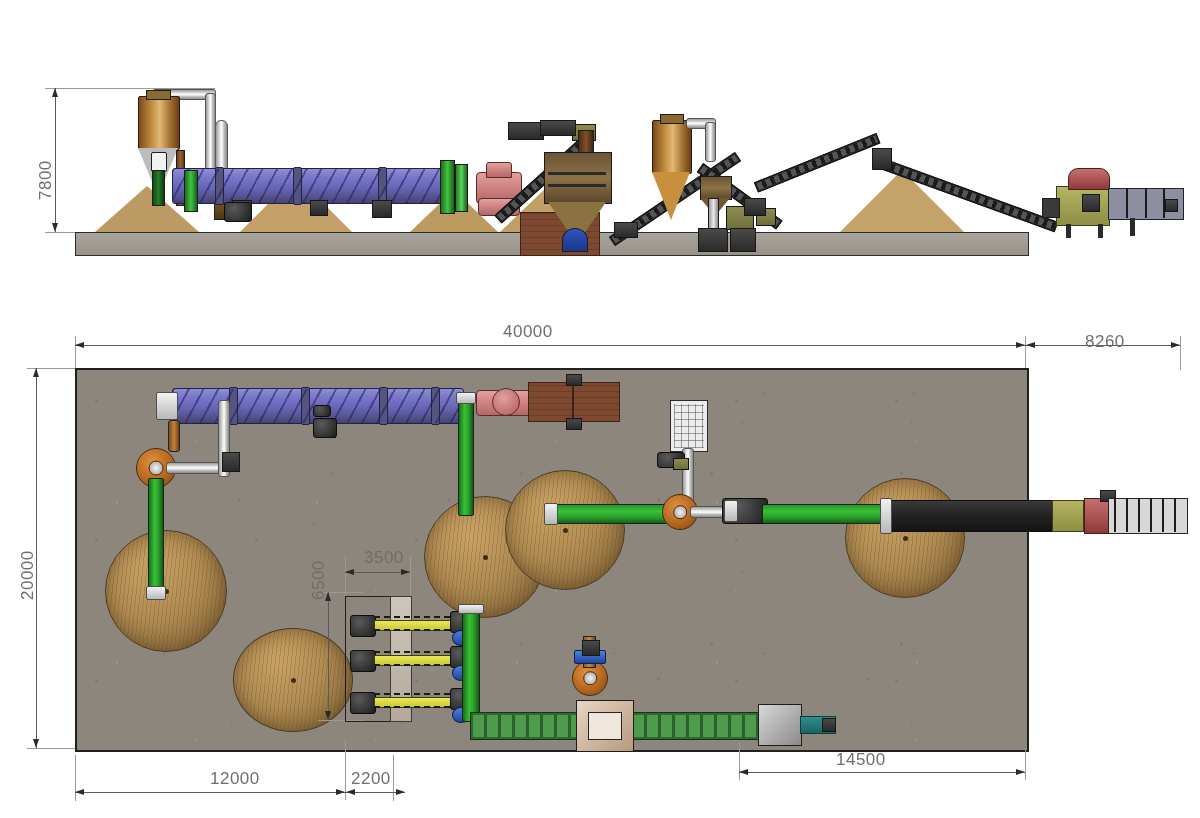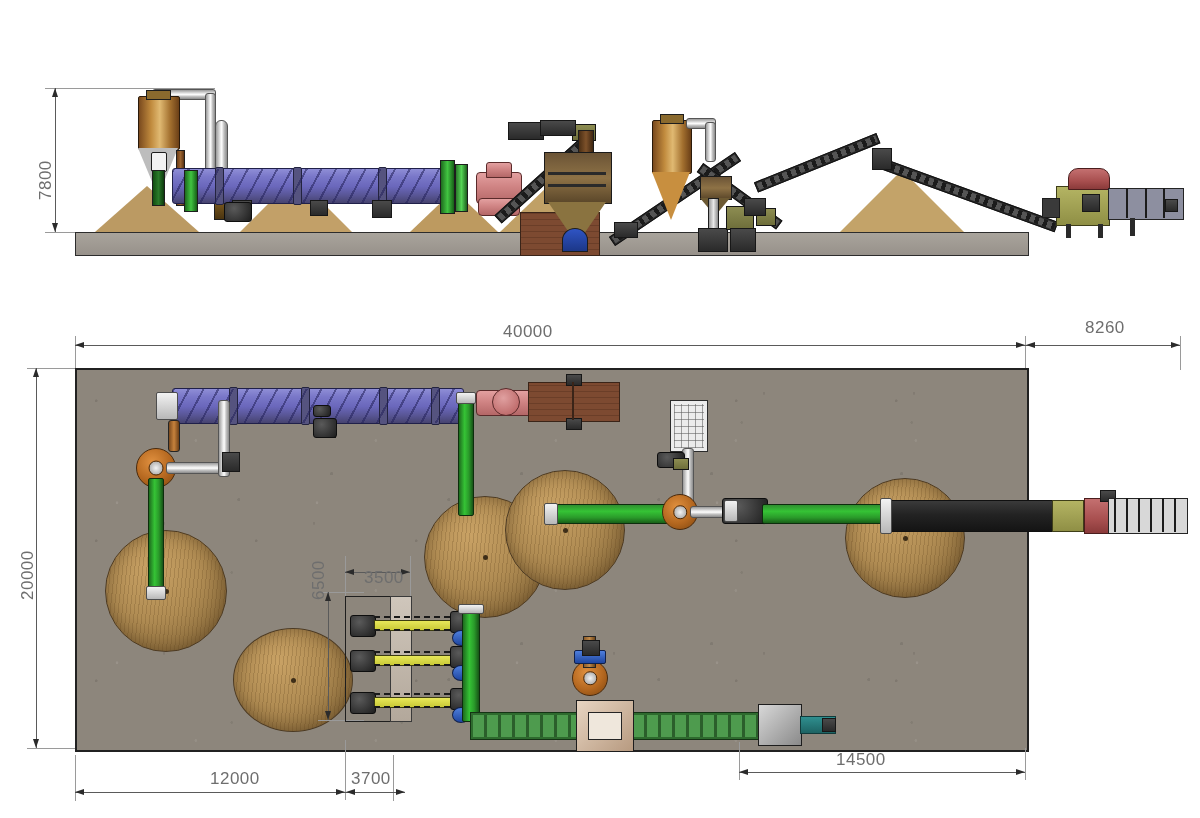--- a/index.html
+++ b/index.html
@@ -216,21 +216,21 @@
     <div class="extline v" style="left:1025px;top:336px;height:34px;"></div>
     <div class="dimline h" style="left:75px;top:345px;width:950px;"></div>
     <div class="arrow left" style="left:75px;top:341.5px;"></div>
     <div class="arrow right" style="left:1016px;top:341.5px;"></div>
     <div class="dimtext" style="left:503px;top:322px;">40000</div>
 
     <div class="extline v" style="left:1180px;top:336px;height:34px;"></div>
     <div class="dimline h" style="left:1025px;top:345px;width:155px;"></div>
     <div class="arrow left" style="left:1026px;top:341.5px;"></div>
     <div class="arrow right" style="left:1171px;top:341.5px;"></div>
-    <div class="dimtext" style="left:1085px;top:318px;">8260</div>
+    <div class="dimtext" style="left:1085px;top:332px;">8260</div>
 
     <div class="extline h" style="left:27px;top:368px;width:48px;"></div>
     <div class="extline h" style="left:27px;top:748px;width:48px;"></div>
     <div class="dimline v" style="left:36px;top:368px;height:380px;"></div>
     <div class="arrow up" style="left:32.5px;top:368px;"></div>
     <div class="arrow down" style="left:32.5px;top:739px;"></div>
     <div class="dimtext vert" style="left:18px;top:600px;">20000</div>
 
     <div class="slab-plan" style="left:75px;top:368px;width:950px;height:380px;"></div>
 
@@ -315,21 +315,21 @@
     <div class="dimline v" style="left:328px;top:592px;height:128px;"></div>
     <div class="arrow up" style="left:324.5px;top:592px;"></div>
     <div class="arrow down" style="left:324.5px;top:711px;"></div>
     <div class="dimtext vert" style="left:309px;top:600px;">6500</div>
 
     <div class="extline v" style="left:345px;top:556px;height:40px;"></div>
     <div class="extline v" style="left:410px;top:556px;height:40px;"></div>
     <div class="dimline h" style="left:345px;top:572px;width:65px;"></div>
     <div class="arrow left" style="left:345px;top:568.5px;"></div>
     <div class="arrow right" style="left:401px;top:568.5px;"></div>
-    <div class="dimtext" style="left:364px;top:568px;">3500</div>
+    <div class="dimtext" style="left:364px;top:548px;">3500</div>
 
     <div class="part" style="left:345px;top:596px;width:65px;height:124px;border:1.4px solid #1e1e1e;background:transparent;"></div>
     <div class="tanpad" style="left:390px;top:596px;width:20px;height:124px;"></div>
 
     <div>
       <div class="darkcluster" style="left:350px;top:615px;width:24px;height:20px;"></div>
       <div class="yellowbar" style="left:374px;top:620px;width:84px;height:9px;"></div>
       <div class="dashbar" style="left:374px;top:616px;width:84px;"></div>
       <div class="dashbar" style="left:374px;top:629px;width:84px;"></div>
       <div class="darkcluster" style="left:450px;top:611px;width:22px;height:20px;"></div>
@@ -373,21 +373,21 @@
     <div class="extline v" style="left:345px;top:740px;height:60px;"></div>
     <div class="dimline h" style="left:75px;top:792px;width:270px;"></div>
     <div class="arrow left" style="left:75px;top:788.5px;"></div>
     <div class="arrow right" style="left:336px;top:788.5px;"></div>
     <div class="dimtext" style="left:210px;top:769px;">12000</div>
 
     <div class="extline v" style="left:393px;top:755px;height:46px;"></div>
     <div class="dimline h" style="left:345px;top:792px;width:60px;"></div>
     <div class="arrow left" style="left:346px;top:788.5px;"></div>
     <div class="arrow right" style="left:396px;top:788.5px;"></div>
-    <div class="dimtext" style="left:351px;top:769px;">3700</div>
+    <div class="dimtext" style="left:351px;top:769px;">2200</div>
 
     <div class="extline v" style="left:739px;top:742px;height:38px;"></div>
     <div class="extline v" style="left:1025px;top:748px;height:32px;"></div>
     <div class="dimline h" style="left:739px;top:772px;width:286px;"></div>
     <div class="arrow left" style="left:739px;top:768.5px;"></div>
     <div class="arrow right" style="left:1016px;top:768.5px;"></div>
     <div class="dimtext" style="left:836px;top:750px;">14500</div>
 
   </div>
 </div>

